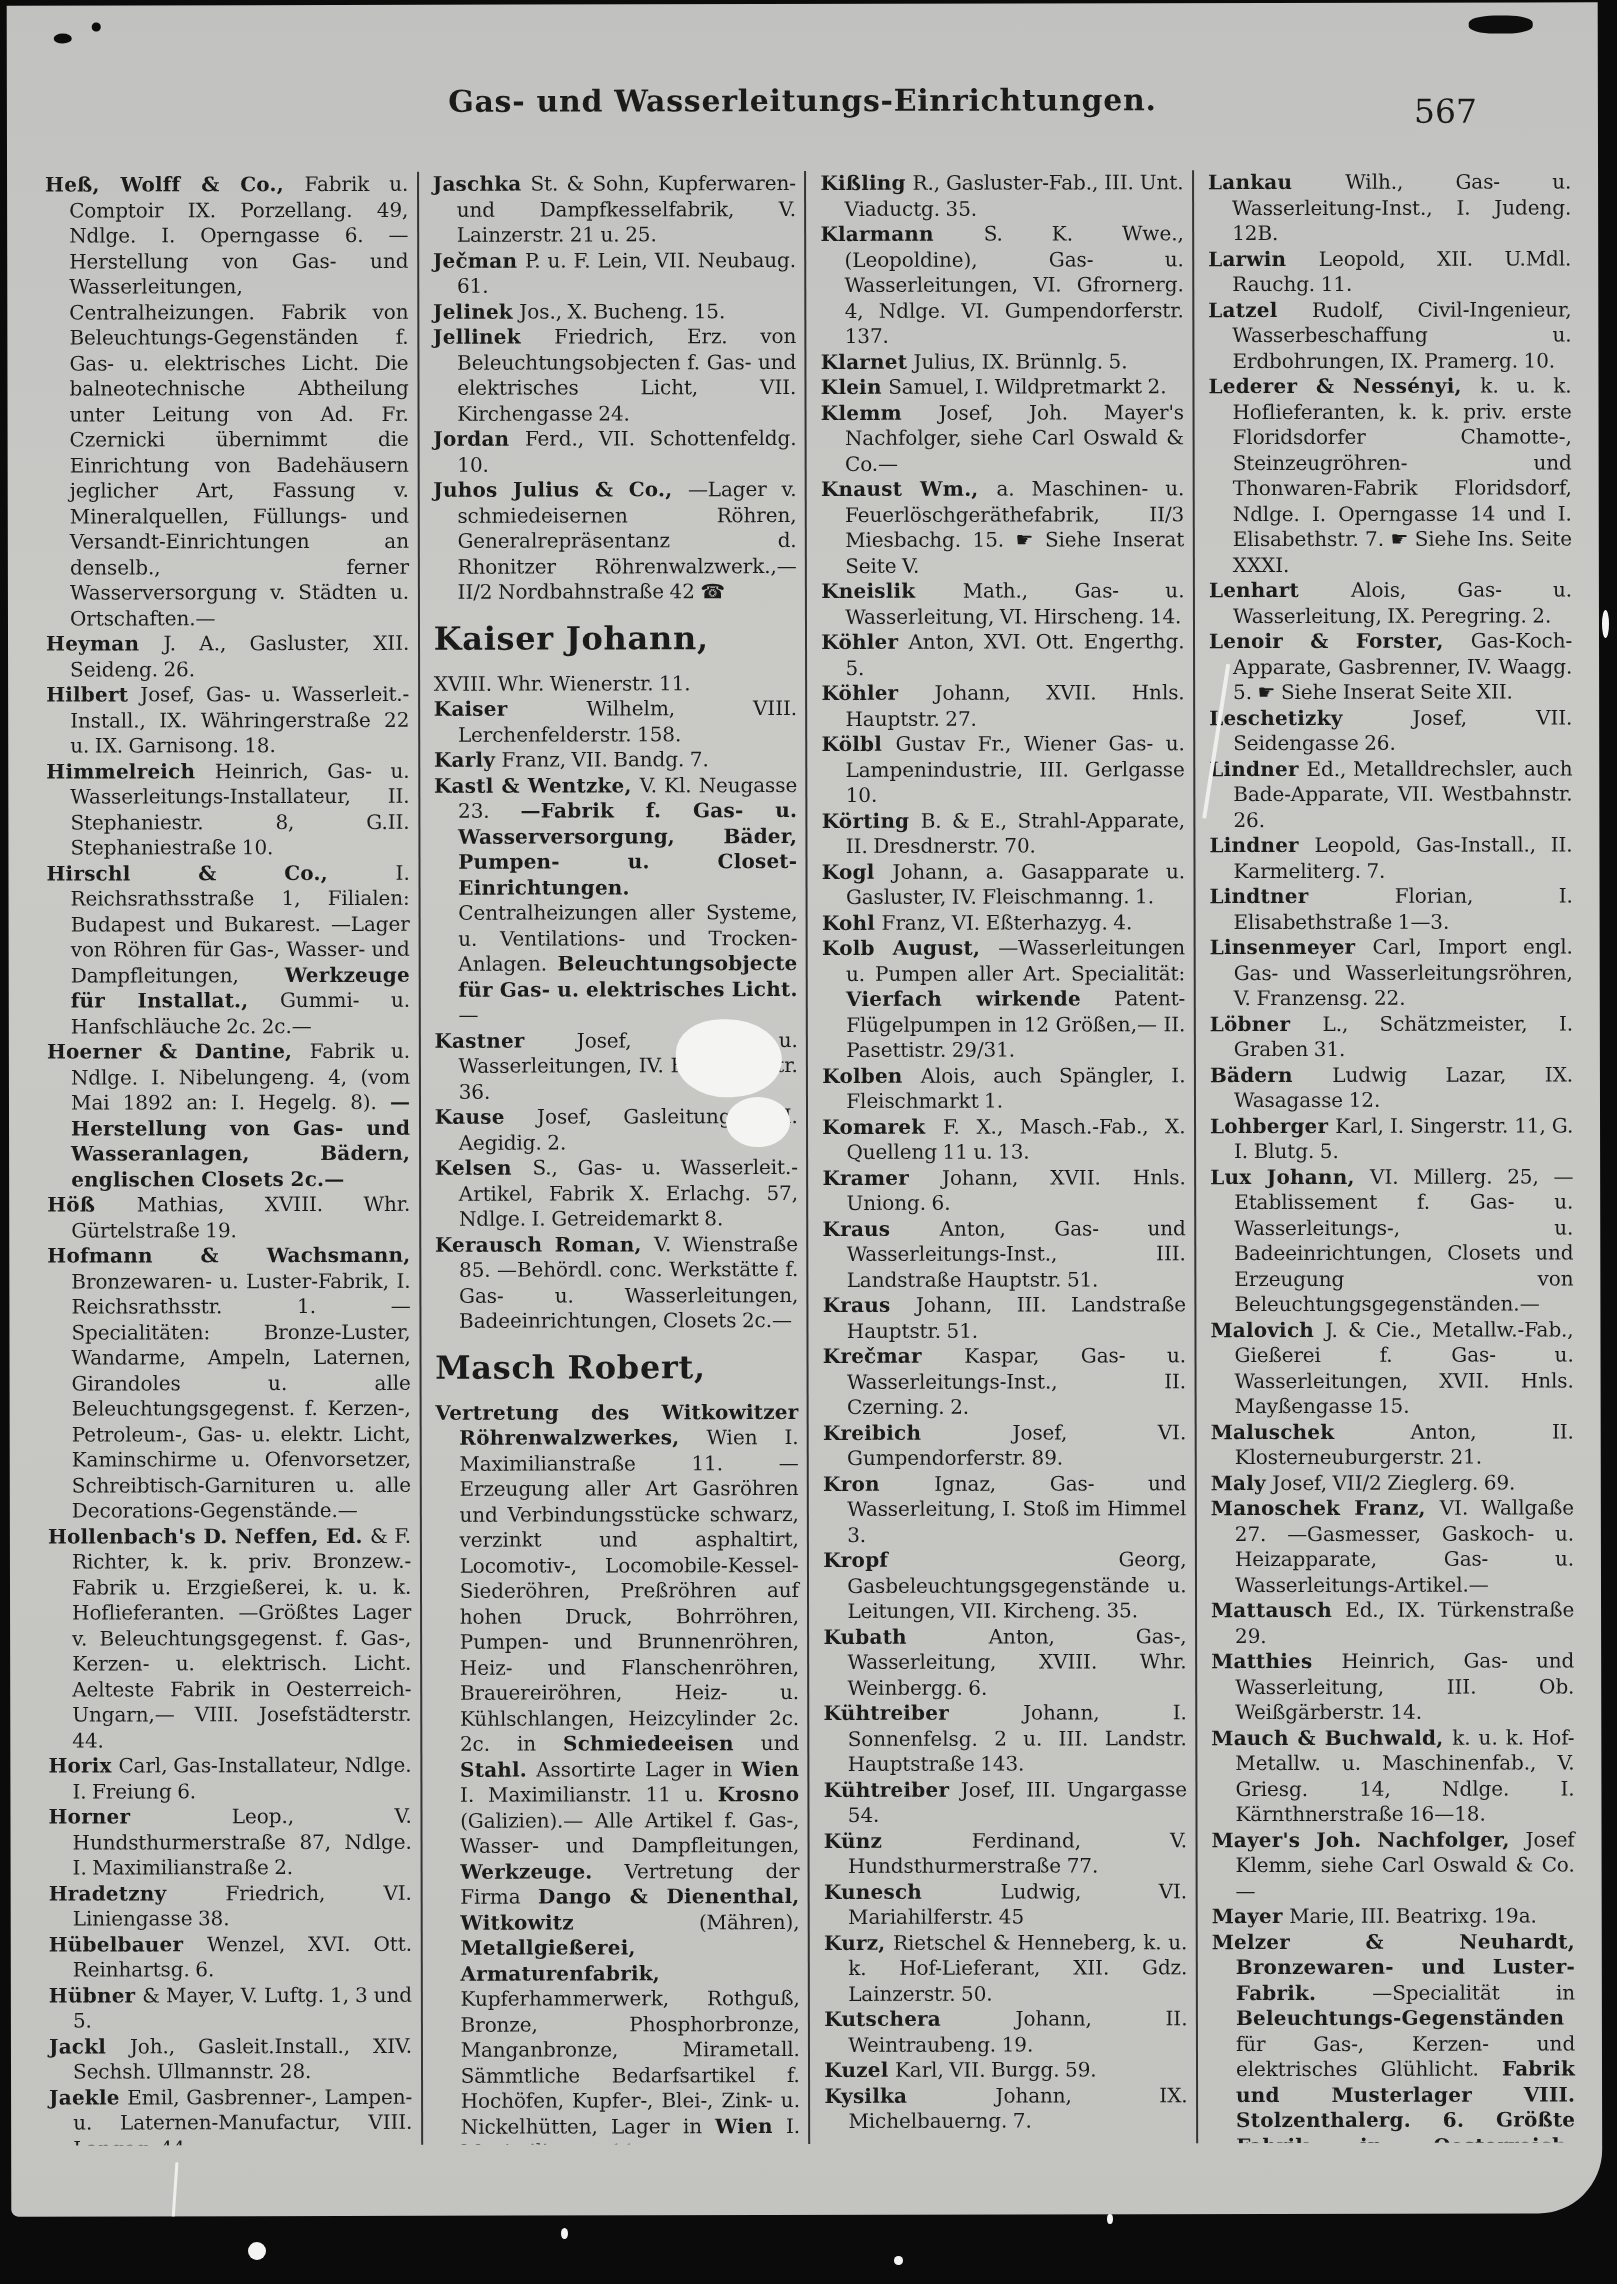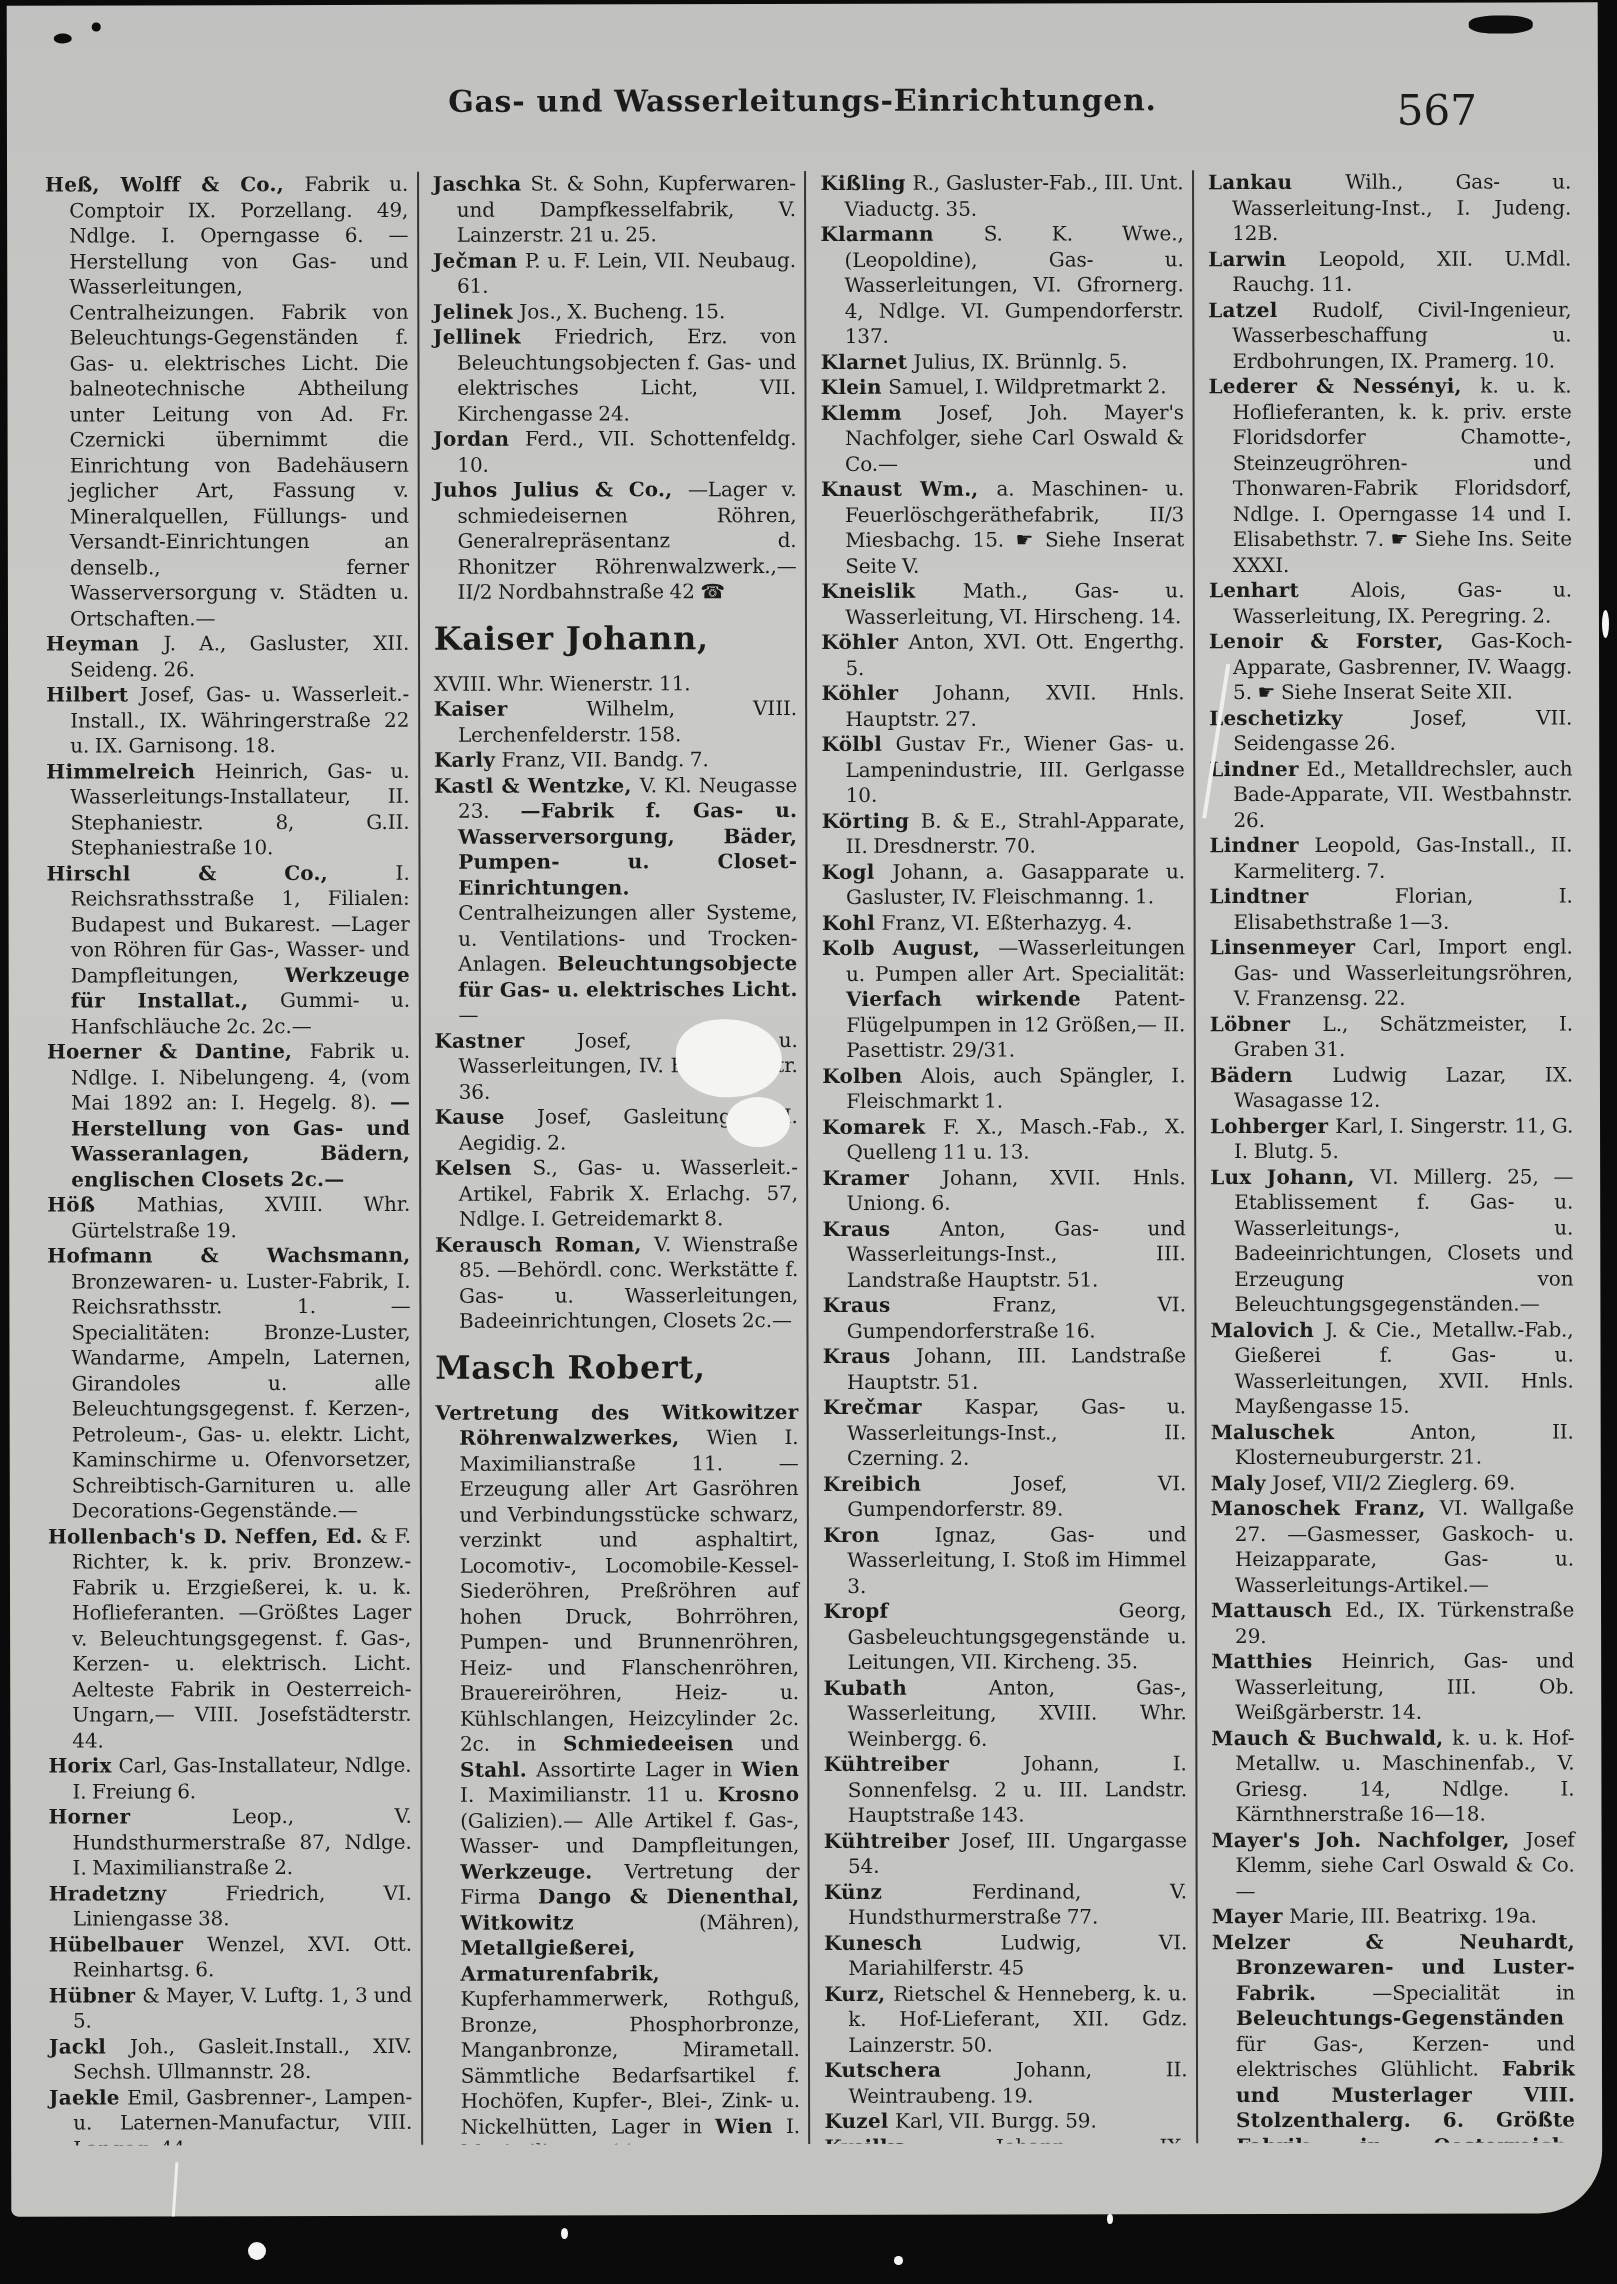--- a/index.html
+++ b/index.html
@@ -12,21 +12,21 @@
     position:absolute; left:8.5px; top:4.3px; width:1591px; height:2211px;
     background:linear-gradient(180deg,#c1c1bf 0%,#c9c9c6 30%,#c6c6c3 70%,#c3c3c0 100%);
     border-bottom-right-radius:64px; border-bottom-left-radius:7px;
     transform:rotate(-0.12deg);
     overflow:hidden; color:#1b1b1b;
   }
   .header { position:absolute; top:79px; left:0; width:100%; height:50px; }
   .title {
     text-align:center; font-weight:bold; font-size:30px; letter-spacing:0.7px;
   }
-  .pageno { position:absolute; right:121px; top:4px; font-size:42px;text-align:right; }
+  .pageno { position:absolute; right:121px; top:10px; font-size:33px;text-align:right; }
   .cols {
     position:absolute; top:167px; left:24px; right:18.4px; bottom:71px;
     display:flex;
   }
   .col { flex:1 1 0; padding:0 8.5px 0 14px; overflow:hidden; }
   .col + .col { border-left:2.1px solid #343434; }
   .entry {
     margin:0; text-align:justify; font-size:20px; line-height:25.5px;
     padding-left:24px; text-indent:-24px;
     word-spacing:-0.7px; letter-spacing:-0.1px;
@@ -101,21 +101,20 @@
         <p class="entry"><b class="lead">Köhler </b>Johann, XVII. Hnls. Hauptstr. 27.</p>
         <p class="entry"><b class="lead">Kölbl </b>Gustav Fr., Wiener Gas- u. Lampenindustrie, III. Gerlgasse 10.</p>
         <p class="entry"><b class="lead">Körting </b>B. &amp; E., Strahl-Apparate, II. Dresdnerstr. 70.</p>
         <p class="entry"><b class="lead">Kogl </b>Johann, a. Gasapparate u. Gasluster, IV. Fleischmanng. 1.</p>
         <p class="entry"><b class="lead">Kohl </b>Franz, VI. Eßterhazyg. 4.</p>
         <p class="entry"><b class="lead">Kolb August, </b>—Wasserleitungen u. Pumpen aller Art. Specialität: <b>Vierfach wirkende</b> Patent-Flügelpumpen in 12 Größen,— II. Pasettistr. 29/31.</p>
         <p class="entry"><b class="lead">Kolben </b>Alois, auch Spängler, I. Fleischmarkt 1.</p>
         <p class="entry"><b class="lead">Komarek </b>F. X., Masch.-Fab., X. Quelleng 11 u. 13.</p>
         <p class="entry"><b class="lead">Kramer </b>Johann, XVII. Hnls. Uniong. 6.</p>
         <p class="entry"><b class="lead">Kraus </b>Anton, Gas- und Wasserleitungs-Inst., III. Landstraße Hauptstr. 51.</p>
-        <p class="entry"><b class="lead">Kraus </b>Franz, VI. Gumpendorferstraße 16.</p>
         <p class="entry"><b class="lead">Kraus </b>Johann, III. Landstraße Hauptstr. 51.</p>
         <p class="entry"><b class="lead">Krečmar </b>Kaspar, Gas- u. Wasserleitungs-Inst., II. Czerning. 2.</p>
         <p class="entry"><b class="lead">Kreibich </b>Josef, VI. Gumpendorferstr. 89.</p>
         <p class="entry"><b class="lead">Kron </b>Ignaz, Gas- und Wasserleitung, I. Stoß im Himmel 3.</p>
         <p class="entry"><b class="lead">Kropf </b>Georg, Gasbeleuchtungsgegenstände u. Leitungen, VII. Kircheng. 35.</p>
         <p class="entry"><b class="lead">Kubath </b>Anton, Gas-, Wasserleitung, XVIII. Whr. Weinbergg. 6.</p>
         <p class="entry"><b class="lead">Kühtreiber </b>Johann, I. Sonnenfelsg. 2 u. III. Landstr. Hauptstraße 143.</p>
         <p class="entry"><b class="lead">Kühtreiber </b>Josef, III. Ungargasse 54.</p>
         <p class="entry"><b class="lead">Künz </b>Ferdinand, V. Hundsthurmerstraße 77.</p>
         <p class="entry"><b class="lead">Kunesch </b>Ludwig, VI. Mariahilferstr. 45</p>

